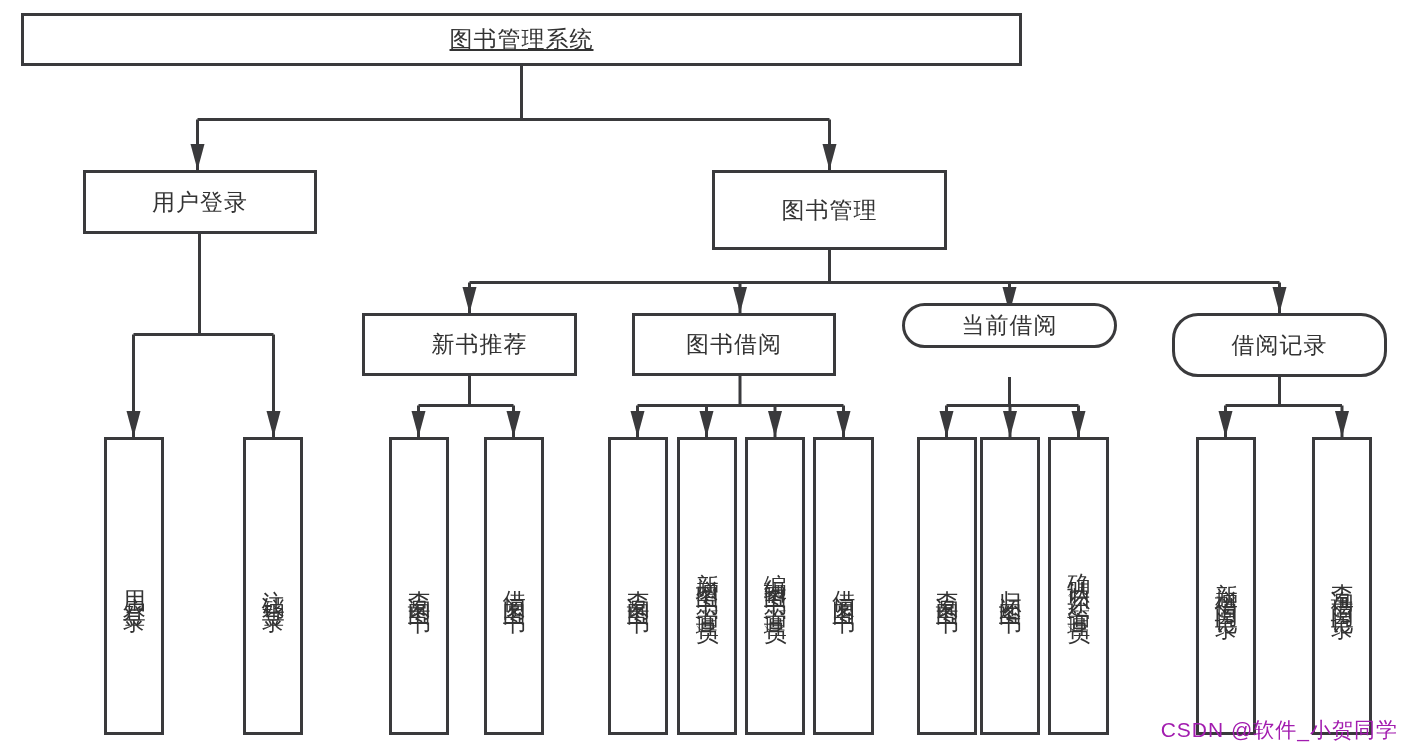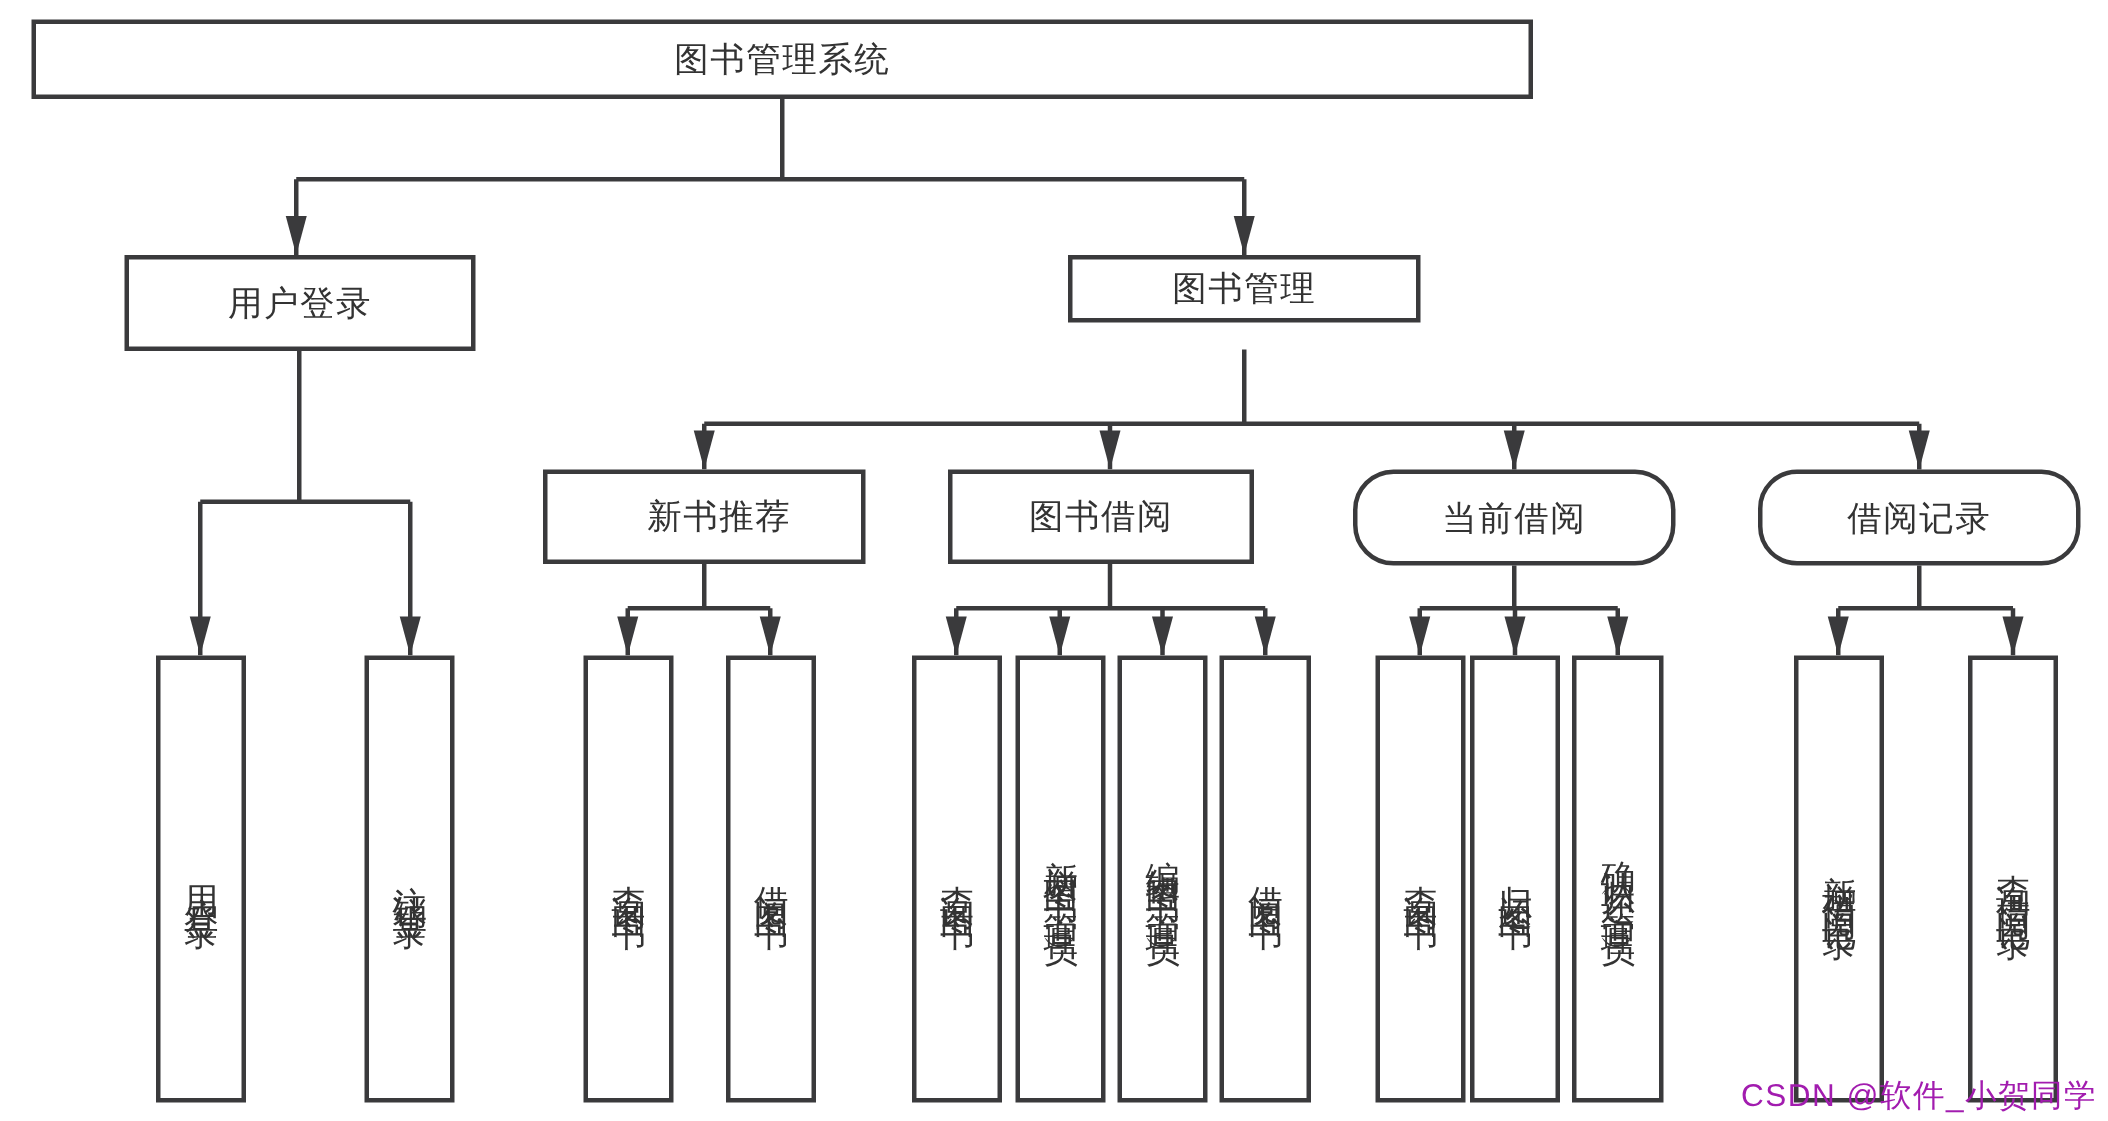--- a/index.html
+++ b/index.html
@@ -101,38 +101,38 @@
       <path d="M1010 405.5 V437" marker-end="url(#arrow)"></path>
       <path d="M1078.5 405.5 V437" marker-end="url(#arrow)"></path>
 
       <path d="M1279.5 377 V405.5"></path>
       <path d="M1225.5 405.5 H1342"></path>
       <path d="M1225.5 405.5 V437" marker-end="url(#arrow)"></path>
       <path d="M1342 405.5 V437" marker-end="url(#arrow)"></path>
     </g>
   </svg>
 
-  <div class="box" style="left:21px; top:13px; width:1001px; height:53px;">
+  <div class="box" style="left:21px; top:13px; width:1001px; height:53px;text-decoration:underline;">
     <span class="hlabel">图书管理系统</span>
   </div>
 
   <div class="box" style="left:83px; top:170px; width:234px; height:64px;">
     <span class="hlabel">用户登录</span>
   </div>
-  <div class="box" style="left:712px; top:170px; width:235px; height:45px;">
+  <div class="box" style="left:712px; top:170px; width:235px; height:80px;">
     <span class="hlabel">图书管理</span>
   </div>
 
   <div class="box" style="left:362px; top:313px; width:215px; height:63px;padding-left:20px;">
     <span class="hlabel">新书推荐</span>
   </div>
   <div class="box" style="left:632px; top:313px; width:204px; height:63px;">
     <span class="hlabel">图书借阅</span>
   </div>
-  <div class="box" style="left:902px; top:313px; width:215px; height:64px;border-radius:27px;">
+  <div class="box" style="left:902px; top:303px; width:215px; height:45px;border-radius:27px;">
     <span class="hlabel">当前借阅</span>
   </div>
   <div class="box" style="left:1172px; top:313px; width:215px; height:64px;border-radius:26px;">
     <span class="hlabel">借阅记录</span>
   </div>
 
   <div class="box vbox" style="left:104px; top:437px; width:60px; height:298px;">
     <span class="vlabel">用户登录</span>
   </div>
   <div class="box vbox" style="left:243px; top:437px; width:60px; height:298px;">

